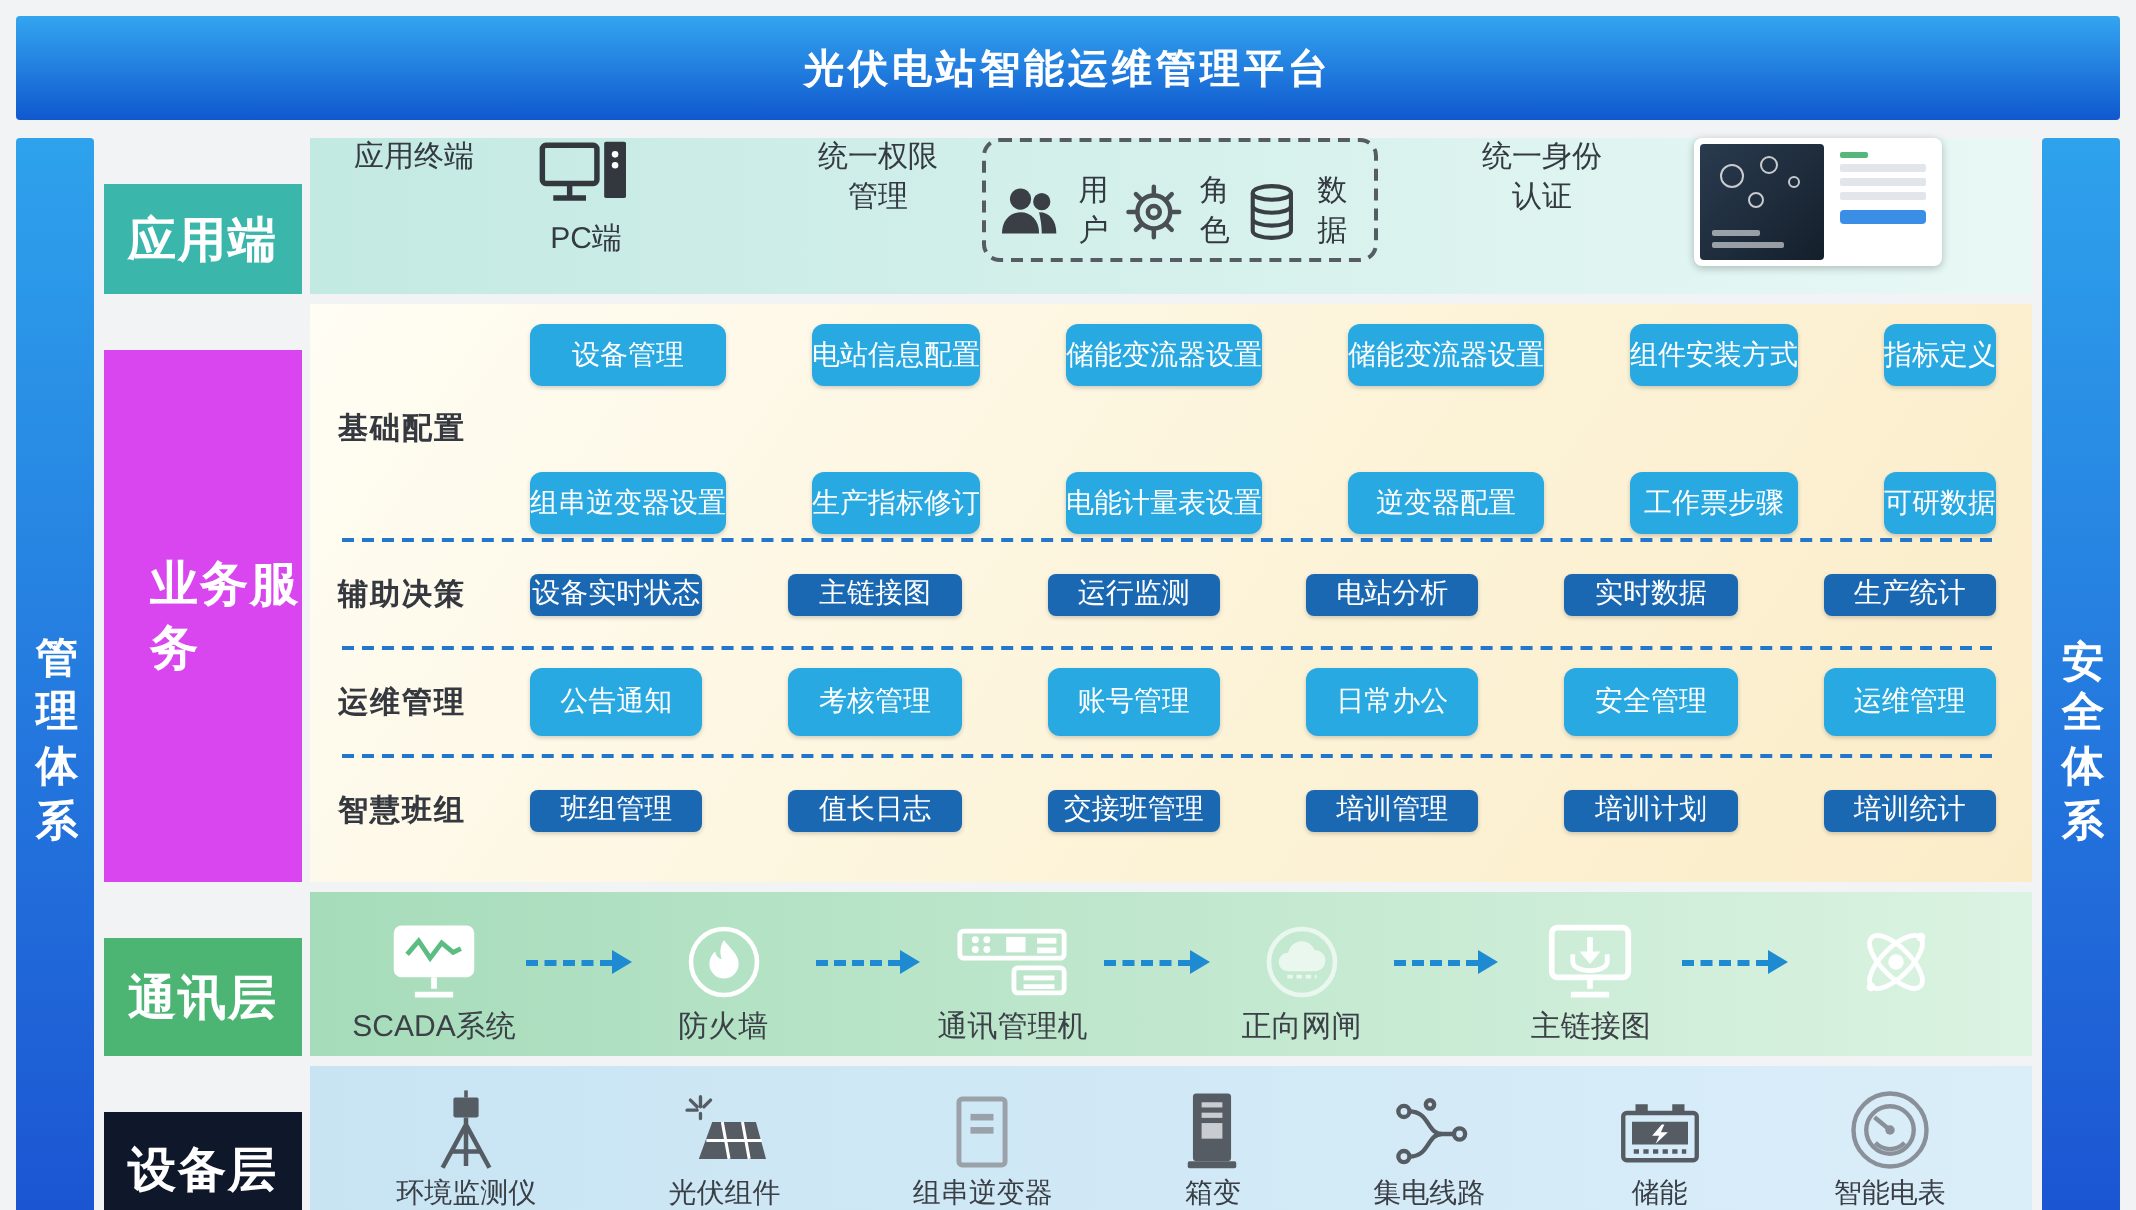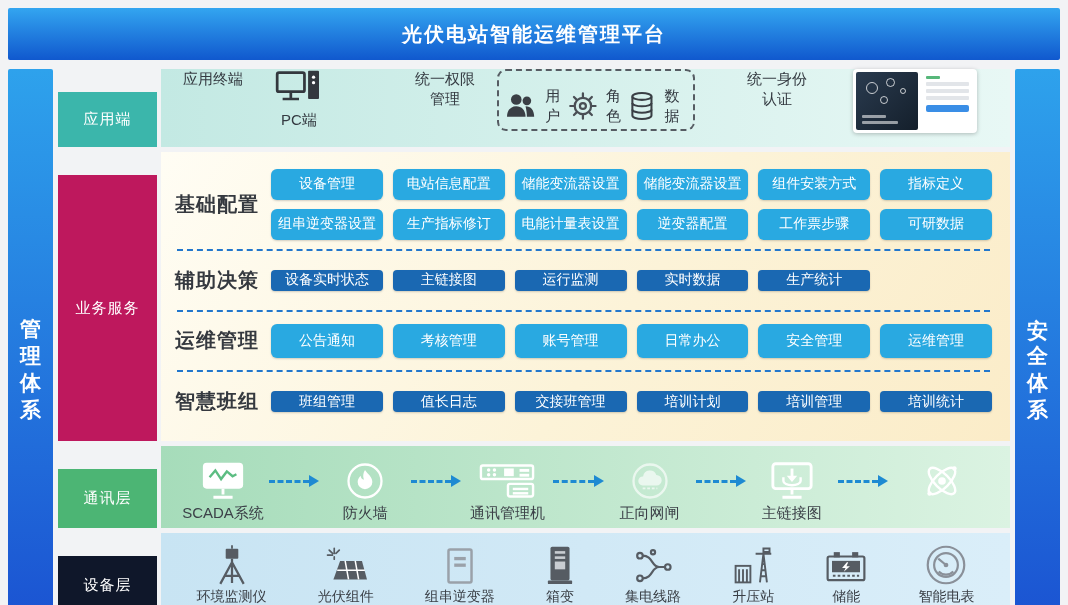--- a/index.html
+++ b/index.html
@@ -16,21 +16,21 @@
   .main { display:flex; gap:5px; margin:9px 8px 0 8px; height:545px; }
   .side-rail { width:45px; border-radius:2px;
     background:linear-gradient(180deg,#2ea2ec 0%,#1b54d2 100%);
     display:flex; align-items:center; justify-content:center; }
   .side-rail span { writing-mode:vertical-lr; text-orientation:upright;
     color:#fff; font-size:21px; font-weight:bold; letter-spacing:27px; margin-bottom:-27px; }
   .center { flex:1; display:flex; flex-direction:column; gap:5px; }
 
   .layer-row { display:flex; gap:4px; }
   .layer-label { width:99px; display:flex; align-items:center; justify-content:center;
-    color:#fff; font-size:15px; font-weight:normal; letter-spacing:1px;margin-top:23px; }
+    color:#fff; font-size:24px; font-weight:bold; letter-spacing:1px;margin-top:23px; }
   .layer-content { flex:1; }
 
   
   .row-app { height:78px; }
   .row-app .layer-label { background:#3bb6ab; }
   .app-content { background:linear-gradient(90deg,#c3e9e3 0%,#e8f8f5 100%);
     display:flex; }
   .app-text { font-size:15px; color:#343a41; text-align:center; line-height:1.35; }
   .pc-block { display:flex; flex-direction:column; align-items:center; margin-left:32px; }
   .pc-block .app-text { margin-top:1px; }
@@ -50,26 +50,26 @@
   .sl-c3{width:8px;height:8px;left:24px;top:24px;} .sl-c4{width:6px;height:6px;left:44px;top:16px;}
   .shot-left b { position:absolute; left:6px; background:rgba(255,255,255,.55); height:3px; border-radius:1px; }
   .sl-t1{width:24px;bottom:12px;} .sl-t2{width:36px;bottom:6px;}
   .shot-right { flex:1; padding:4px 5px; display:flex; flex-direction:column; gap:3px; }
   .shot-right .logo { width:14px; height:3px; background:#57b77a; border-radius:1px; }
   .shot-right .fld { height:4px; background:#e2e5e9; border-radius:1px; }
   .shot-right .go  { height:7px; background:#3a8ee6; border-radius:2px; margin-top:2px; }
 
   
   .row-biz { flex:1; }
-  .row-biz .layer-label { background:#be185d; }
+  .row-biz .layer-label { background:#d946ef;padding-left:23px; }
   .biz-content { background:linear-gradient(125deg,#fffdf4 0%,#fcf3d8 55%,#fbecc8 100%);
     display:flex; flex-direction:column; padding:10px 18px 12px 14px; }
   .biz-group { display:flex; align-items:center; flex:1; }
-  .biz-group-label { width:96px; font-size:20px; font-weight:bold; color:#35393f; letter-spacing:1px; }
-  .btn-grid { flex:1; display:grid; grid-template-columns:repeat(6,1fr); column-gap:10px; row-gap:9px; }
+  .biz-group-label { width:96px; font-size:15px; font-weight:bold; color:#35393f; letter-spacing:1px; }
+  .btn-grid { flex:1; display:grid; grid-template-columns:repeat(6,1fr); column-gap:10px; row-gap:9px;gap:43px; }
   .btn { display:flex; align-items:center; justify-content:center; color:#fff; font-size:14px;
     white-space:nowrap; box-shadow:0 1px 2px rgba(0,0,0,.18); cursor:pointer; }
   .btn-light { background:#29a9e1; border-radius:6px; height:31px; }
   .btn-dark  { background:#1a68b2; border-radius:4px; height:21px; }
   .g-single .btn-light { height:34px; }
   .biz-sep { border-top:2px dashed #2277cc; margin:2px 2px; }
 
   
   .row-comm { height:82px; }
   .row-comm .layer-label { background:#4cb574; }
@@ -208,20 +208,21 @@
         </div>
 
         <div class="biz-sep"></div>
 
         <div class="biz-group g-single">
           <div class="biz-group-label">辅助决策</div>
           <div class="btn-grid">
             <div class="btn btn-dark">设备实时状态</div>
             <div class="btn btn-dark">主链接图</div>
             <div class="btn btn-dark">运行监测</div>
+            <div class="btn btn-dark">电站分析</div>
             <div class="btn btn-dark">实时数据</div>
             <div class="btn btn-dark">生产统计</div>
           </div>
         </div>
 
         <div class="biz-sep"></div>
 
         <div class="biz-group g-single">
           <div class="biz-group-label">运维管理</div>
           <div class="btn-grid">
@@ -235,22 +236,22 @@
         </div>
 
         <div class="biz-sep"></div>
 
         <div class="biz-group g-single">
           <div class="biz-group-label">智慧班组</div>
           <div class="btn-grid">
             <div class="btn btn-dark">班组管理</div>
             <div class="btn btn-dark">值长日志</div>
             <div class="btn btn-dark">交接班管理</div>
+            <div class="btn btn-dark">培训管理</div>
             <div class="btn btn-dark">培训计划</div>
-            <div class="btn btn-dark">培训管理</div>
             <div class="btn btn-dark">培训统计</div>
           </div>
         </div>
 
       </div>
     </div>
 
     <div class="layer-row row-comm">
       <div class="layer-label">通讯层</div>
       <div class="layer-content comm-content">
@@ -424,33 +425,20 @@
                 <circle cx="8" cy="8" r="3.2"></circle>
                 <circle cx="8" cy="34" r="3.2"></circle>
                 <circle cx="40" cy="21" r="3.2"></circle>
                 <circle cx="23" cy="4" r="2.4"></circle>
               </g>
             </svg>
           </div>
           <div class="dev-text">集电线路</div>
         </div>
 
-        <div class="dev-item">
-          <div class="dev-icon">
-            <svg width="40" height="42" viewBox="0 0 46 46">
-              <g fill="none" stroke="#565c63" stroke-width="2.2">
-                <rect x="3" y="24" width="17" height="19"></rect>
-                <path d="M7 28v15 M11.5 28v15 M16 28v15"></path>
-                <path d="M31 43L35 10 39 43 M32 36h6.5 M32.5 29h5.5 M33 22h4.5"></path>
-                <path d="M26 10h18 M35 10V4h7v4h-7"></path>
-              </g>
-            </svg>
-          </div>
-          <div class="dev-text">升压站</div>
-        </div>
 
         <div class="dev-item">
           <div class="dev-icon">
             <svg width="42" height="38" viewBox="0 0 48 42">
               <rect x="10" y="4" width="7" height="6" fill="#565c63"></rect>
               <rect x="31" y="4" width="7" height="6" fill="#565c63"></rect>
               <rect x="3" y="9" width="42" height="27" rx="2" fill="none" stroke="#565c63" stroke-width="2.5"></rect>
               <rect x="8" y="14" width="32" height="13" fill="#565c63"></rect>
               <polygon points="25,15.5 19.5,22 23.5,22 21.5,26.5 28.5,20 24.5,20 26.5,15.5" fill="#fff"></polygon>
               <path d="M9 31h30" stroke="#565c63" stroke-width="2.5" stroke-dasharray="3 2.5"></path>

